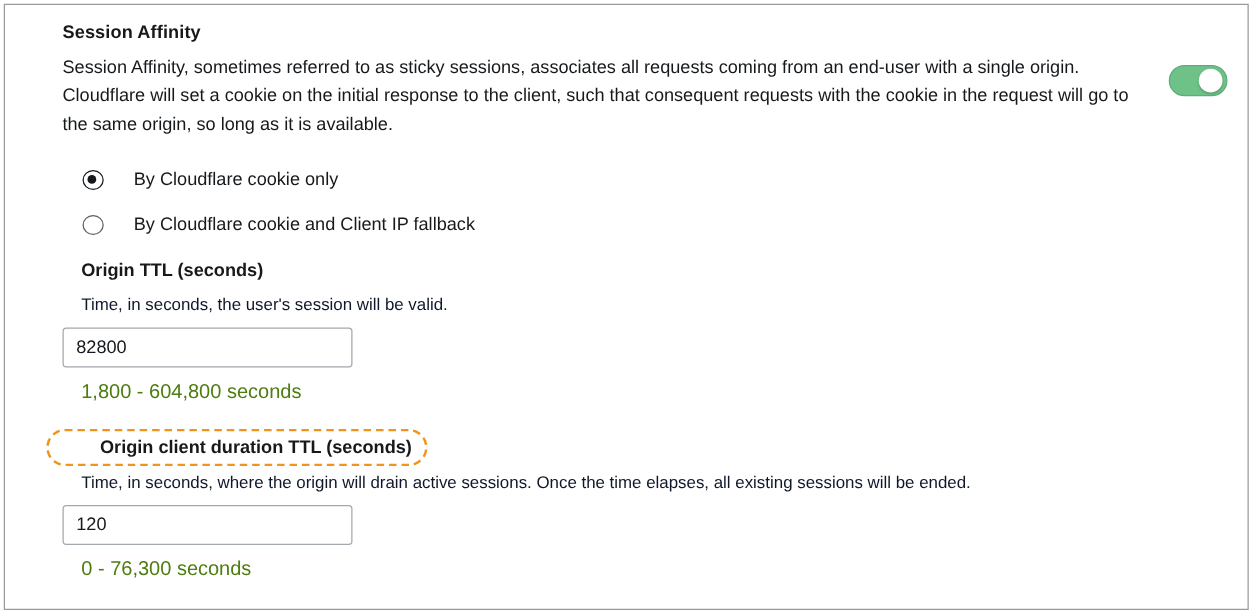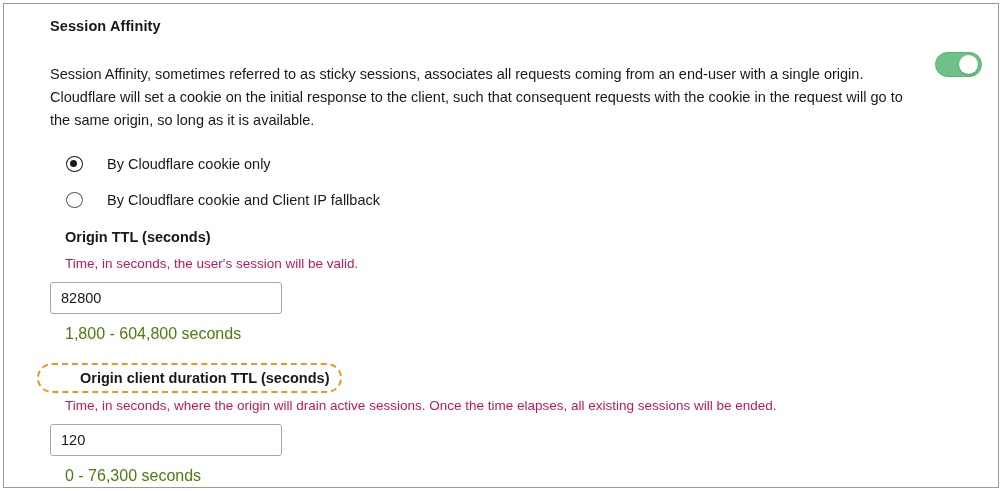--- a/index.html
+++ b/index.html
@@ -30,21 +30,21 @@
     padding: 14px 16px 0 16px;
     height: 100%;
   }
   .section-title {
     font-size: 14.5px;
     font-weight: bold;
     color: #16191c;
     letter-spacing: 0.1px;
   }
   .description {
-    margin-top: 29px;
+    margin-top: 9px;
     font-size: 14.5px;
     line-height: 1.57;
     color: #16191c;
     max-width: 890px;
   }
   .toggle {
     position: absolute;
     right: 16px;
     top: 48px;
     width: 47px;
@@ -102,21 +102,21 @@
   }
   .field-block { margin-top: 16px; }
   .field-label {
     font-size: 14.5px;
     font-weight: bold;
     color: #16191c;
   }
   .field-help {
     margin-top: 11px;
     font-size: 13.5px;
-    color: #be185d;
+    color: #0f172a;
   }
   .text-input {
     margin-top: 11px;
     width: 232px;
     height: 32px;
     border: 1px solid #a2a8ae;
     border-radius: 3px;
     font-size: 14.5px;
     color: #16191c;
     padding: 0 10px;

